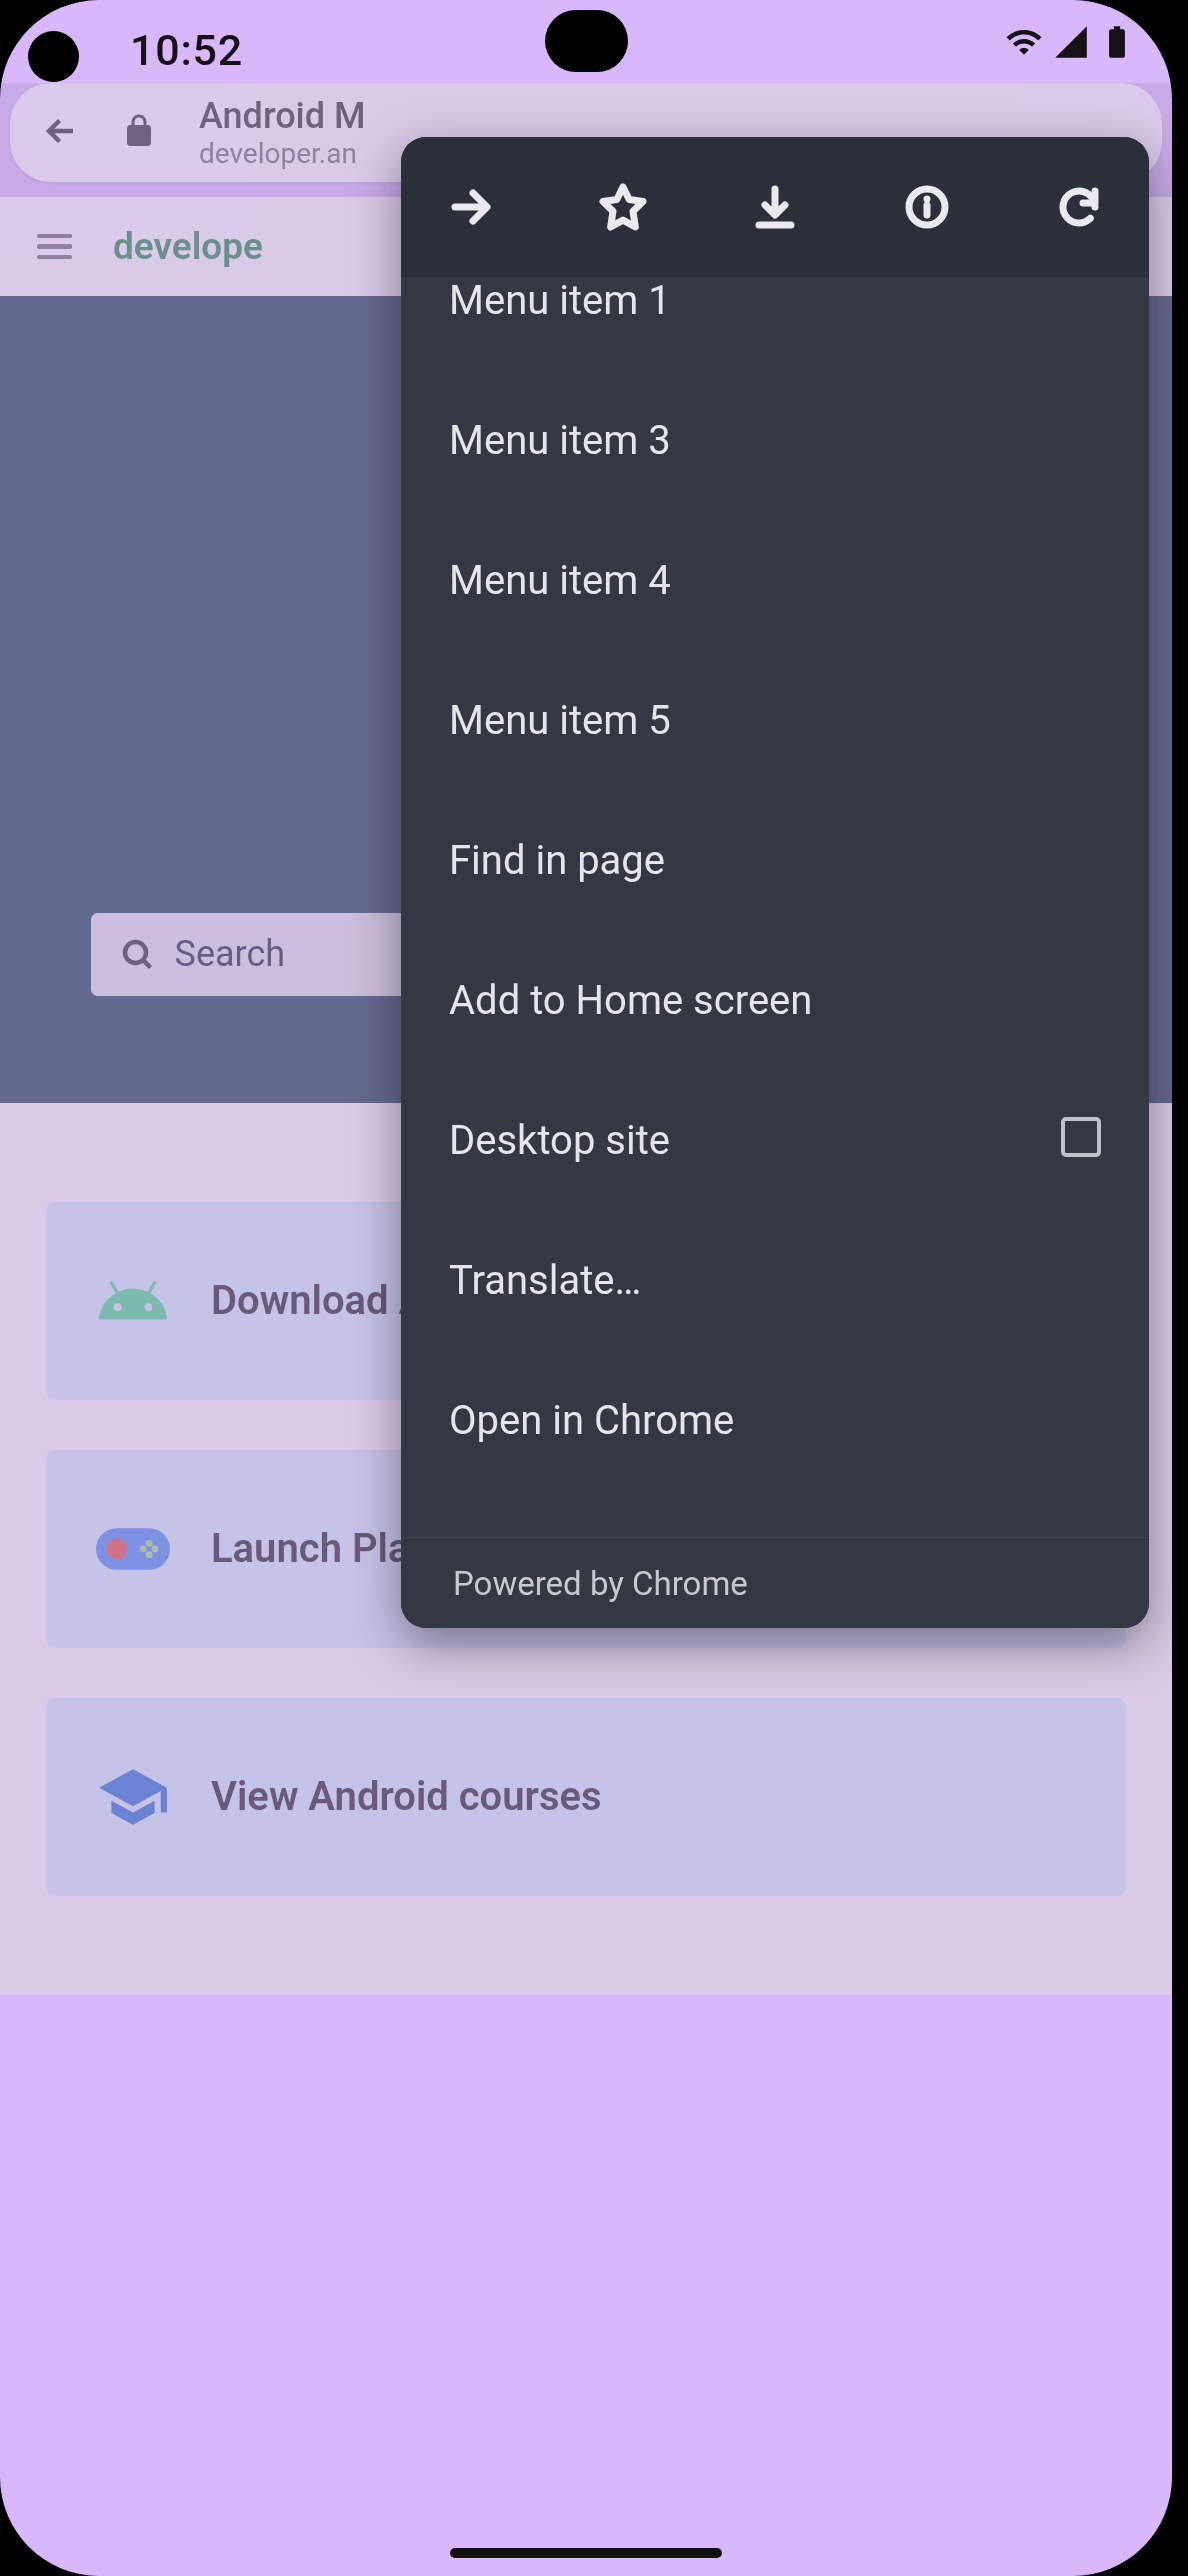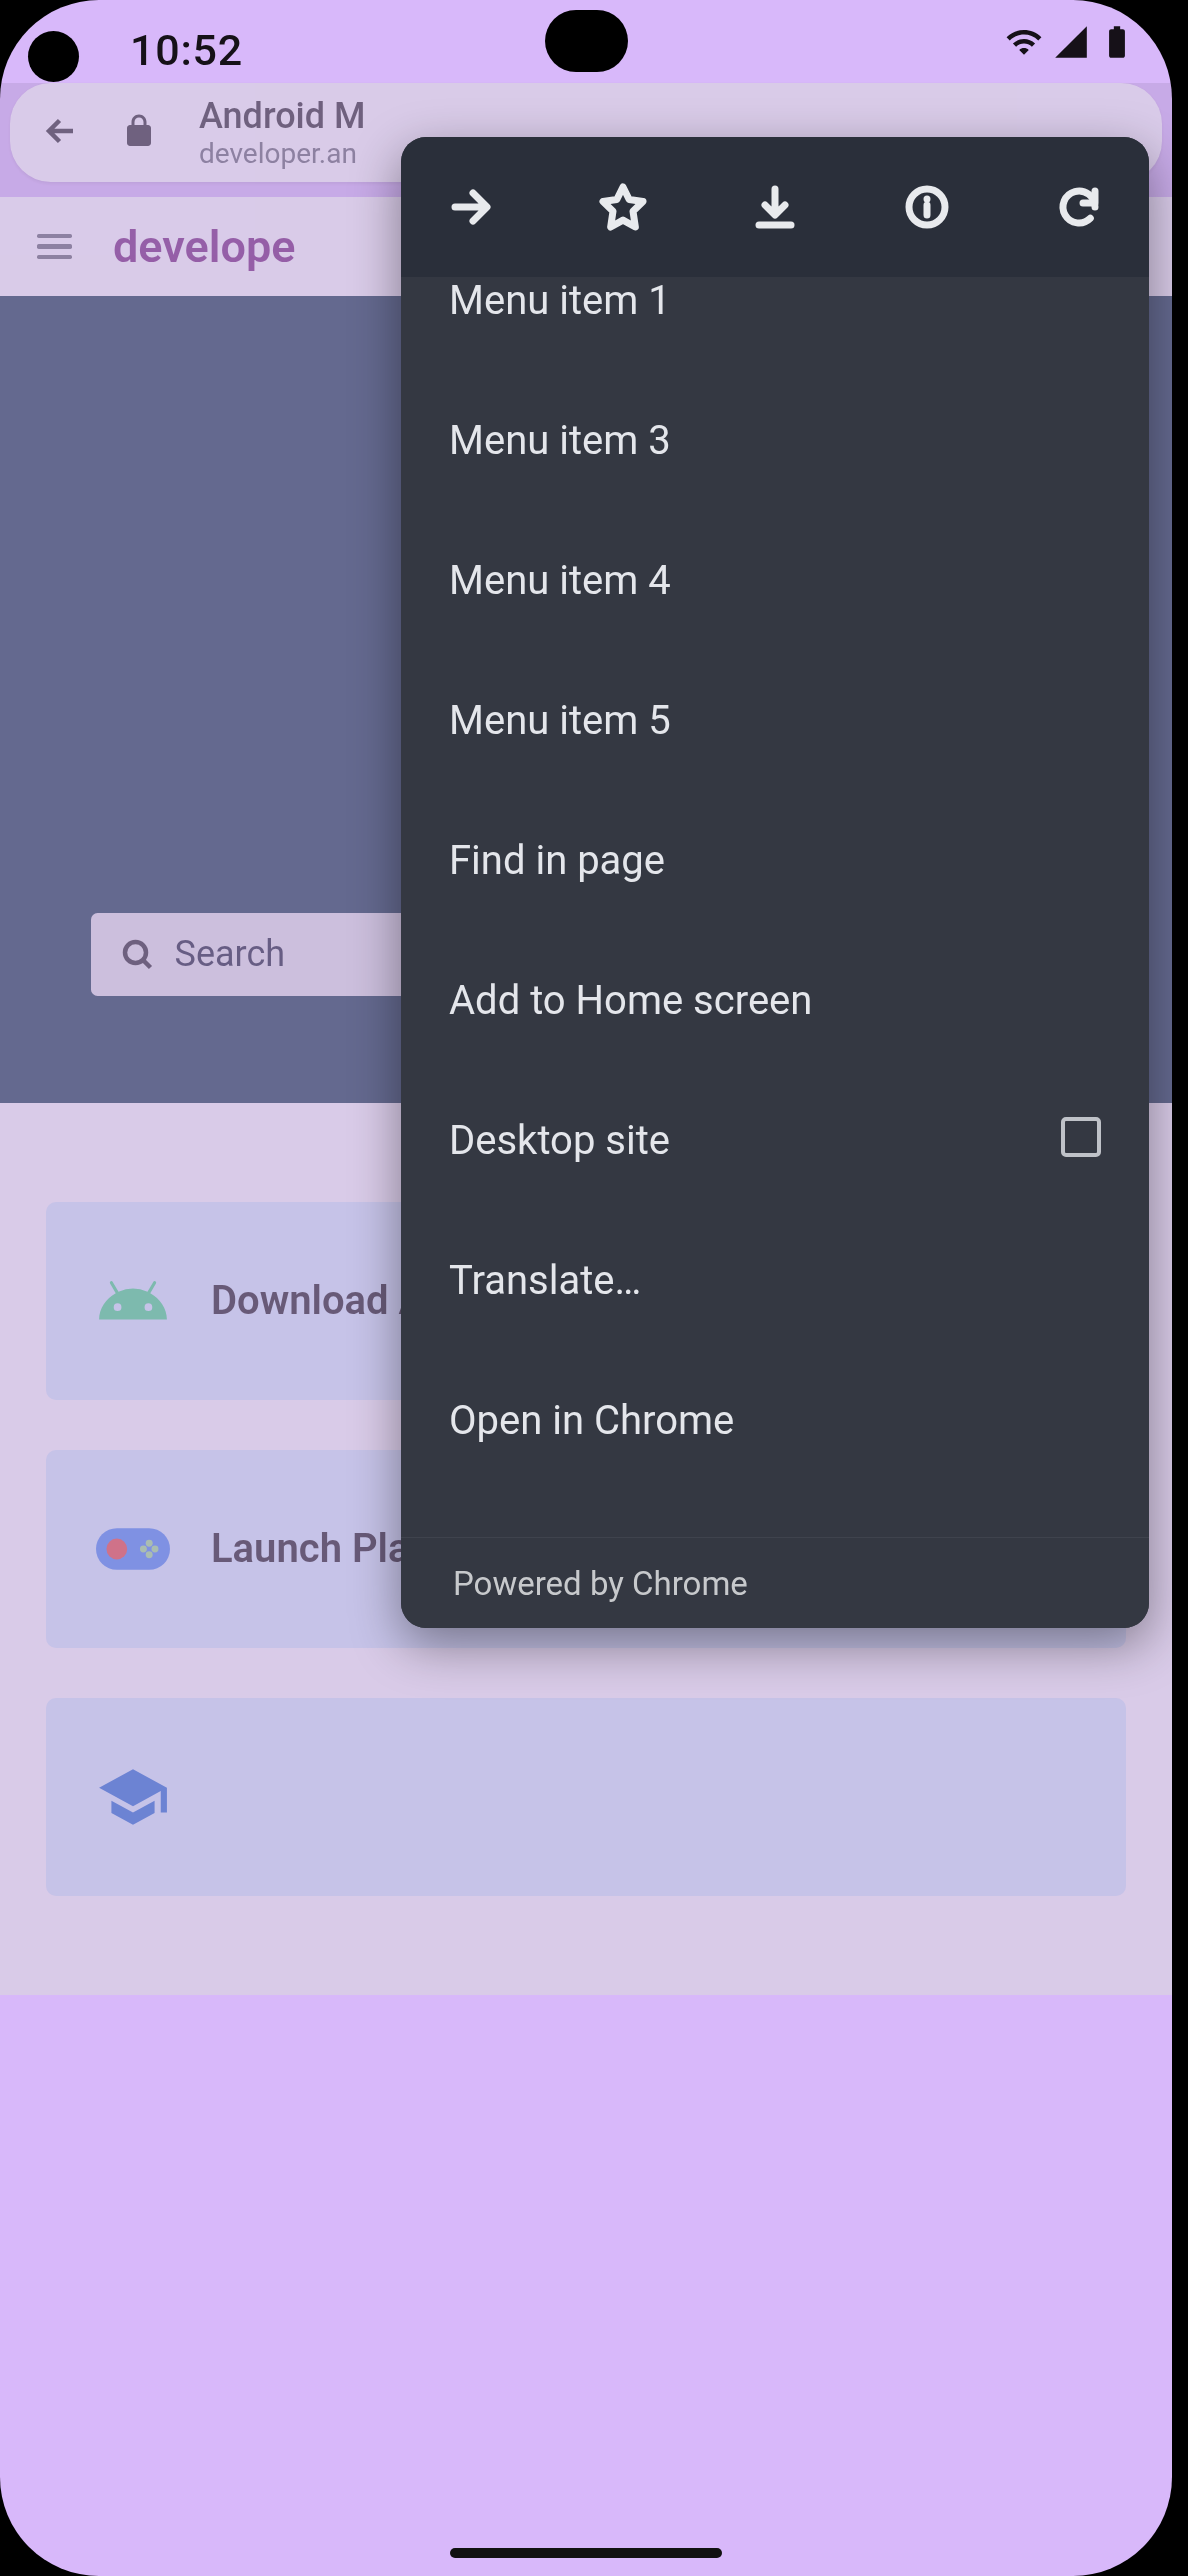--- a/index.html
+++ b/index.html
@@ -31,21 +31,21 @@
   .urlbar .back{flex:0 0 auto}
   .urlbar .lock{flex:0 0 auto}
   .urlbar .ttl{flex:1;overflow:hidden}
   .urlbar .ttl .t1{font-size:36px;font-weight:500;color:#1f1f1f;white-space:nowrap}
   .urlbar .ttl .t2{font-size:28px;color:#5f6368;white-space:nowrap}
   svg.bicon{width:36px;height:36px;stroke:#1f1f1f;stroke-width:3;fill:none}
 
   
   .sitehdr{background:#fff;height:99px;display:flex;align-items:center;padding:0 37px;gap:41px;margin-top:15px}
   .sitehdr .ham span{display:block;width:35px;height:4.1px;background:#5f6368;margin:6.6px 0;border-radius:1.7px}
-  .brand{font-weight:600;font-size:45px;color:#701a75}
+  .brand{font-weight:600;font-size:37px;color:#15803d}
 
   
   .hero{background:var(--hero);color:#fff;padding:91px 33px 107px 33px;text-align:center}
   .hero h1{font-size:89px;letter-spacing:0.8px;font-weight:600;line-height:1.1}
   .hero p{margin-top:58px;font-size:45px;line-height:1.05;color:#E6EDF0}
   .hero p span{display:block}
   .searchwrap{margin:83px auto 0;max-width:991px;height:83px;border-radius:6.6px;background:var(--searchbg);display:flex;align-items:center;padding:0 28px;gap:20px;opacity:.96}
   .searchwrap .mag{color:#5f6368}
   .searchwrap span{font-size:36px;color:#0f172a}
 
@@ -183,20 +183,21 @@
         </div>
       </div>
 
       <div class="card">
         <div class="ci">
           <svg viewBox="0 0 24 24" width="74" height="74" fill="#1967D2">
               <path d="M12 3L1 9l11 6 9-4.91V17h2V9L12 3z"></path>
               <path d="M5 13.18v4L12 21l7-3.82v-4L12 17l-7-3.82z"></path>
             </svg>
         </div>
+        <div class="cl">View Android courses</div>
         <div class="tr"></div>
       </div>
     </div>
 
     <div class="overlaytint"></div>
   </div>
 
   <div class="menu">
     <div class="iconrow">
       <div class="mbtn">

